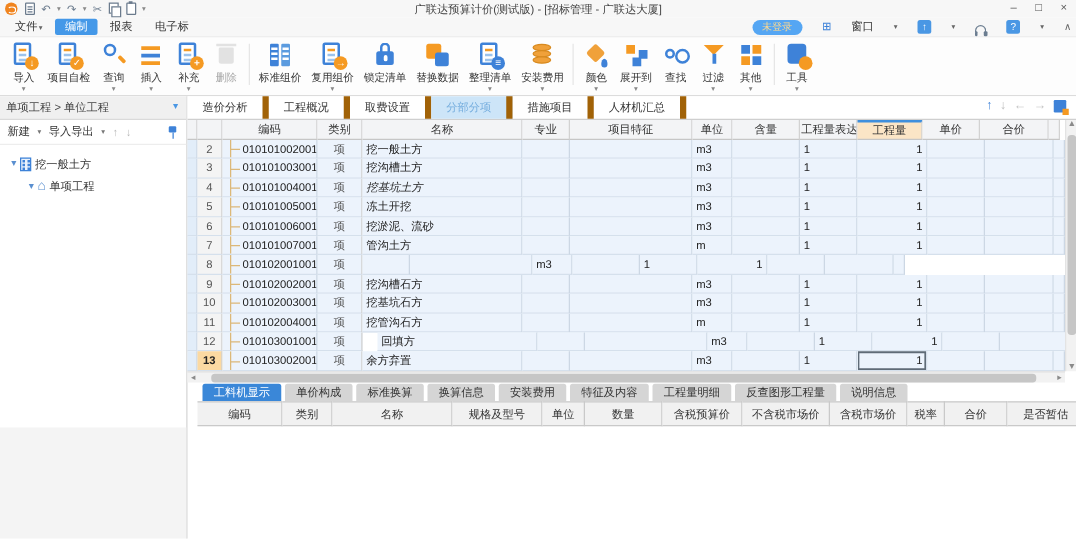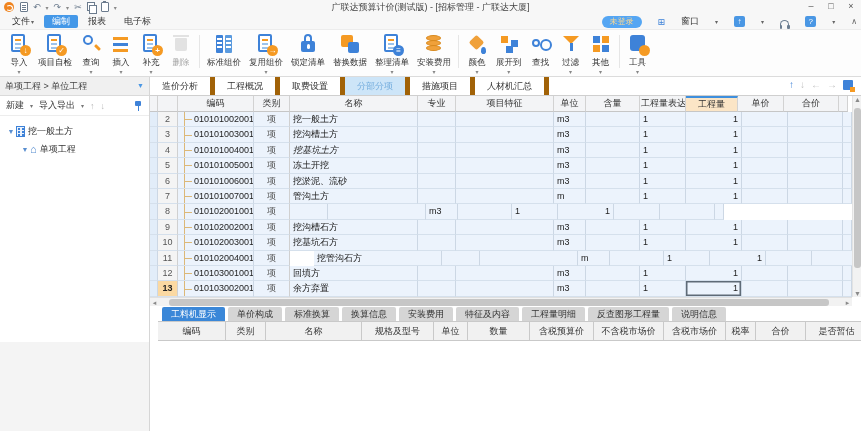--- a/index.html
+++ b/index.html
@@ -537,37 +537,37 @@
       <div class="gc rgt" style="width: 56px;">1</div>
       <div class="gc" style="width: 46px;"></div>
       <div class="gc" style="width: 55px;"></div>
       <div class="gc" style="width: 9px;"></div>
     </div>
     <div class="grow">
       <div class="gc ind" style="width: 8px;"></div>
       <div class="gc num" style="width: 20px;">11</div>
       <div class="gc code" style="width: 76px;">010102004001</div>
       <div class="gc num" style="background: rgb(236, 243, 252); width: 36px;">项</div>
-      <div class="gc" style="width: 128px; margin-left: 24px;">挖管沟石方</div>
+      <div class="gc" style="width: 128px;">挖管沟石方</div>
       <div class="gc" style="width: 38px;"></div>
       <div class="gc" style="width: 98px;"></div>
       <div class="gc" style="width: 32px;">m</div>
       <div class="gc" style="width: 54px;"></div>
       <div class="gc" style="width: 46px;">1</div>
       <div class="gc rgt" style="width: 56px;">1</div>
       <div class="gc" style="width: 46px;"></div>
       <div class="gc" style="width: 55px;"></div>
       <div class="gc" style="width: 9px;"></div>
     </div>
     <div class="grow">
       <div class="gc ind" style="width: 8px;"></div>
       <div class="gc num" style="width: 20px;">12</div>
       <div class="gc code" style="width: 76px;">010103001001</div>
       <div class="gc num" style="background: rgb(236, 243, 252); width: 36px;">项</div>
-      <div class="gc" style="width: 128px;">回填方</div>
+      <div class="gc" style="width: 128px; margin-left: 12px;">回填方</div>
       <div class="gc" style="width: 38px;"></div>
       <div class="gc" style="width: 98px;"></div>
       <div class="gc" style="width: 32px;">m3</div>
       <div class="gc" style="width: 54px;"></div>
       <div class="gc" style="width: 46px;">1</div>
       <div class="gc rgt" style="width: 56px;">1</div>
       <div class="gc" style="width: 46px;"></div>
       <div class="gc" style="width: 55px;"></div>
       <div class="gc" style="width: 9px;"></div>
     </div>

